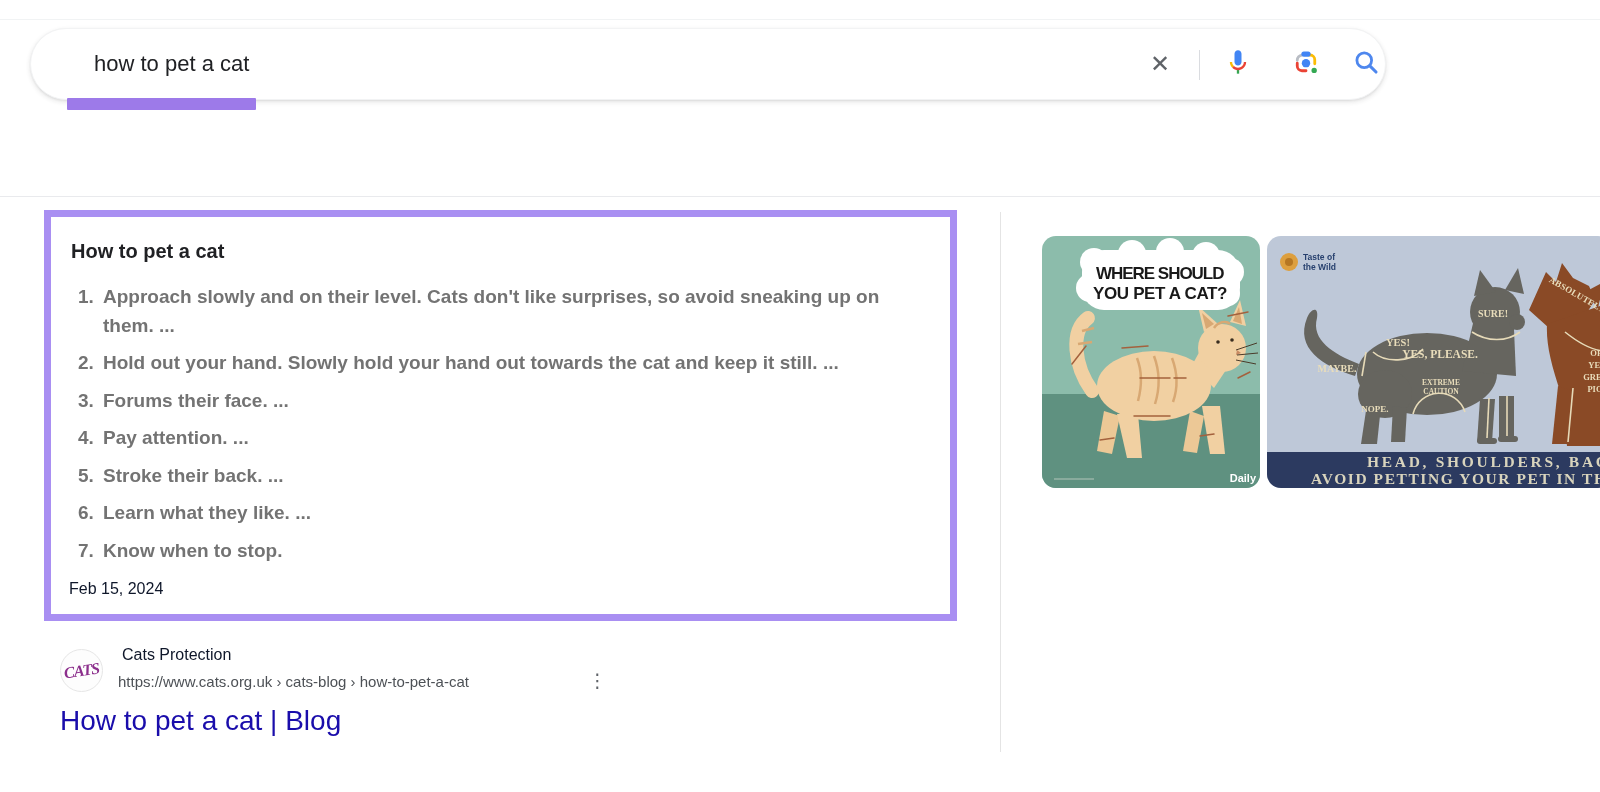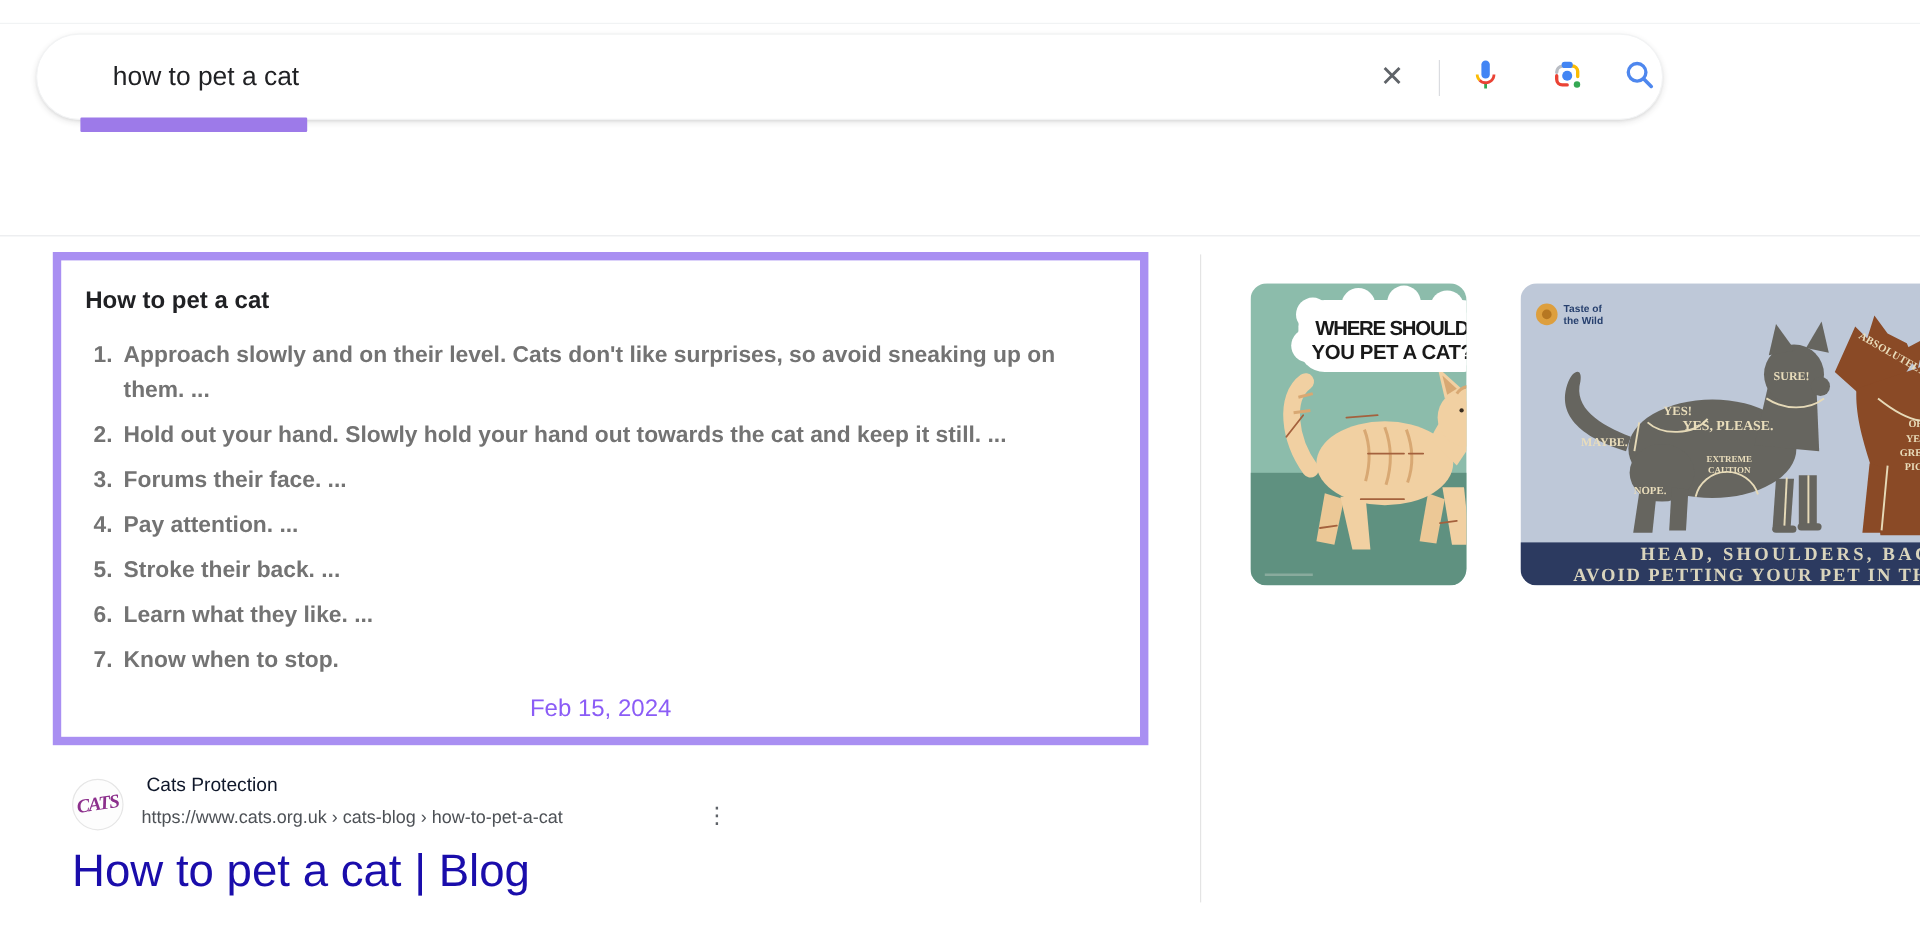--- a/index.html
+++ b/index.html
@@ -43,43 +43,43 @@
   .tools{position:absolute;left:1318px;top:156px;font-size:16px;color:#5f6368;cursor:pointer;}
 
   
   .snippet-box{
     position:absolute;left:44px;top:210px;width:913px;height:411px;box-sizing:border-box;
     border:7px solid #a98ff2;background:#fff;padding:13px 18px 0 18px;
   }
   .snippet-heading{font-size:20px;font-weight:bold;margin:10px 0 0 2px;color:#202124;}
   .snippet-list{margin:20px 0 0 0;padding:0 0 0 30px;font-size:19px;line-height:28.5px;color:#737373;font-weight:bold;}
   .snippet-list li{margin-bottom:9px;padding-left:4px;}
-  .snippet-date{margin-top:15px;font-size:20px;color:#8b5cf6;text-align:center;}
+  .snippet-date{margin-top:15px;font-size:16px;color:#0f172a;}
 
   
   .favicon{
     position:absolute;left:60px;top:649px;width:43px;height:43px;border-radius:50%;
     background:#fdfdfd;border:1px solid #e6e6e6;box-sizing:border-box;
     display:flex;align-items:center;justify-content:center;overflow:hidden;
   }
   .favicon span{
     font-family:"Liberation Serif","DejaVu Serif",serif;font-style:italic;font-weight:bold;
     font-size:16px;color:#8c2f8c;transform:rotate(-8deg);letter-spacing:-1px;
   }
   .site-name{position:absolute;left:122px;top:646px;font-size:16px;color:#0f172a;}
   .breadcrumb{position:absolute;left:118px;top:673px;font-size:15px;color:#4d5156;}
   .result-menu{position:absolute;left:588px;top:669px;font-size:19px;color:#5f6368;cursor:pointer;
     letter-spacing:-1px;}
-  .result-title{position:absolute;left:60px;top:705px;font-size:38px;color:#1a0dab;cursor:pointer;
+  .result-title{position:absolute;left:60px;top:705px;font-size:28px;color:#1a0dab;cursor:pointer;
     text-decoration:none;}
 
   
   .v-divider{position:absolute;left:1000px;top:212px;width:1px;height:540px;background:#e4e4e4;}
   .thumb{position:absolute;top:236px;height:252px;border-radius:14px;overflow:hidden;cursor:pointer;}
-  .thumb1{left:1042px;width:180px;}
+  .thumb1{left:1042px;width:218px;}
   .thumb2{left:1267px;width:345px;}
   svg text{font-family:"Liberation Sans","DejaVu Sans",sans-serif;}
   svg text.serif{font-family:"Liberation Serif","DejaVu Serif",serif;}
 </style>
 </head>
 <body>
 
 <div class="top-hairline"></div>
 
 <div class="search-pill">

